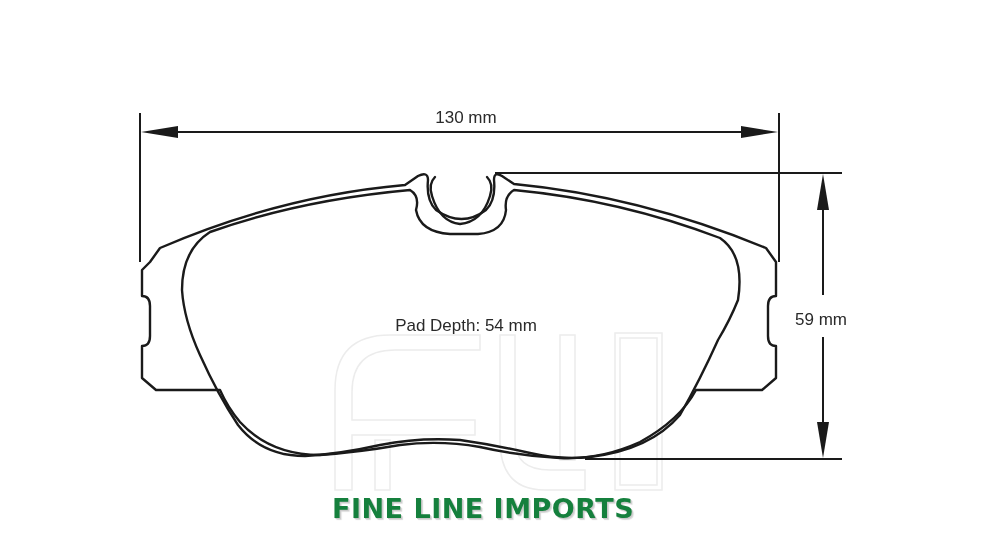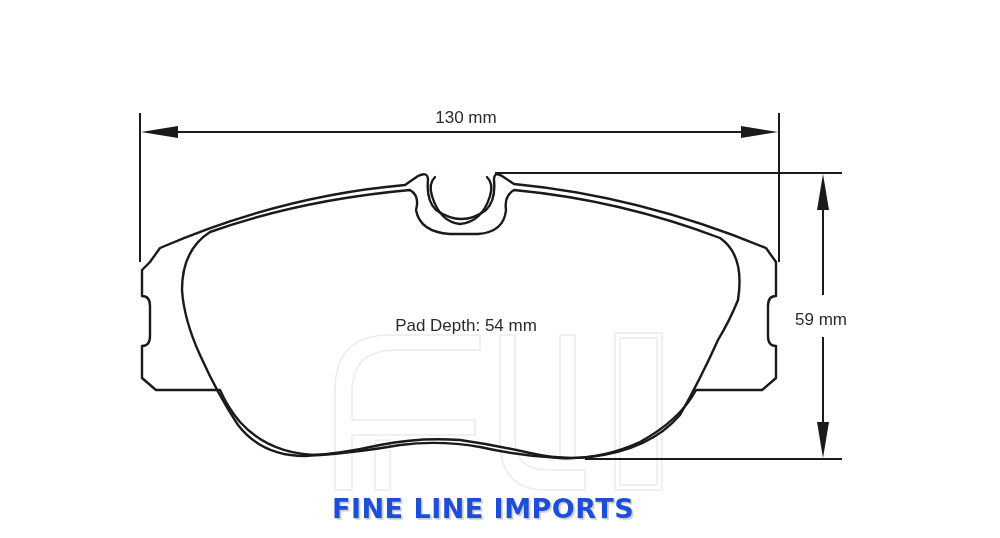--- a/index.html
+++ b/index.html
@@ -3,21 +3,21 @@
   <meta charset="utf-8">
   <style>
     html, body { margin: 0; padding: 0; background: #ffffff; }
     body { width: 1000px; height: 538px; position: relative; overflow: hidden; font-family: "Liberation Sans", sans-serif; }
     svg.diagram { position: absolute; left: 0; top: 0; }
     .dim-label { font-family: "Liberation Sans", sans-serif; font-size: 17px; fill: #2a2a2a; }
     .pad-label { font-family: "Liberation Sans", sans-serif; font-size: 17px; fill: #2a2a2a; }
     .logo-text {
       position: absolute; left: 332px; top: 492px; width: 336px; height: 34px;
       font-family: "DejaVu Sans", sans-serif; font-weight: bold; font-size: 27px;
-      letter-spacing: 0.5px; color: #1d4ed8; text-shadow: 1px 1px 0 #c8c8c8, 2px 2px 1px #d8d8d8;
+      letter-spacing: 0.5px; color: #15803d; text-shadow: 1px 1px 0 #c8c8c8, 2px 2px 1px #d8d8d8;
       white-space: nowrap; line-height: 34px;
     }
   </style>
 </head>
 <body>
 
 <svg class="diagram" width="1000" height="538" viewBox="0 0 1000 538" xmlns="http://www.w3.org/2000/svg">
 
   <g fill="none" stroke="#ececec" stroke-width="1.5">
     <path d="M335 490 L335 390 Q335 335 390 335 L480 335 L480 350 L395 350 Q352 350 352 392 L352 420 L475 420 L475 435 L352 435 L352 490 Z"></path>

